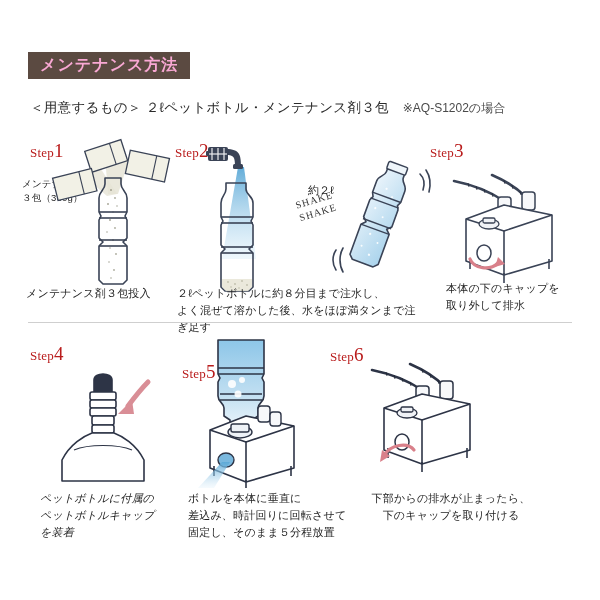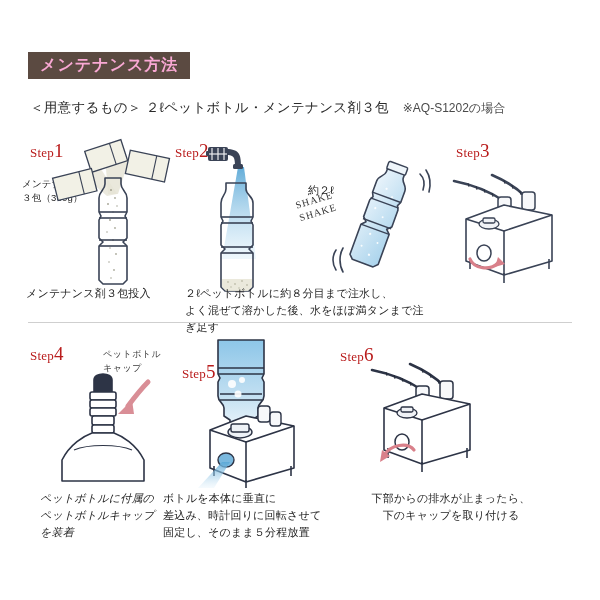--- a/index.html
+++ b/index.html
@@ -250,26 +250,26 @@
         <path d="M6 84 C2 90 2 98 6 104"></path>
         <path d="M13 82 C9 89 9 99 13 106"></path>
       </g>
       <g fill="none" stroke="#3a4356" stroke-width="1.6" stroke-linecap="round">
         <path d="M90 8 C94 12 95 18 93 24"></path>
         <path d="M96 4 C100 10 101 18 99 26"></path>
       </g>
     </svg>
   </div>
 
-  <div class="panel" style="left:177px;top:285px;width:250px;margin-left:8px;">
+  <div class="panel" style="left:177px;top:285px;width:250px;">
     <div class="caption">２ℓペットボトルに約８分目まで注水し、
 よく混ぜて溶かした後、水をほぼ満タンまで注ぎ足す</div>
   </div>
 
-  <div class="panel" style="left:456px;top:141px;">
+  <div class="panel" style="left:430px;top:141px;">
     <div class="step-label">
       <span class="w">Step</span><span class="n">3</span>
     </div>
   </div>
 
   <div class="panel" style="left:448px;top:167px;">
     <svg width="130" height="120" viewBox="0 0 130 120" aria-hidden="true">
 
       <g fill="none" stroke="#3a4356" stroke-width="2.6" stroke-linecap="round">
         <path d="M6 14 C26 18 44 26 56 34"></path>
@@ -309,33 +309,33 @@
 
       <ellipse cx="36" cy="86" rx="7" ry="8" fill="#ffffff" stroke="#3a4356" stroke-width="1.5"></ellipse>
 
       <g fill="none" stroke="#d9808a" stroke-width="3.2" stroke-linecap="round">
         <path d="M22 92 C26 102 42 104 50 96"></path>
       </g>
       <path d="M50 90 L57 97 L47 100 Z" fill="#d9808a"></path>
     </svg>
   </div>
 
+  <div class="panel" style="left:446px;top:280px;width:150px;">
+    <div class="caption">本体の下のキャップを
+取り外して排水</div>
+  </div>
 
   <div class="divider"></div>
 
   <div class="panel" style="left:30px;top:344px;">
     <div class="step-label">
       <span class="w">Step</span><span class="n">4</span>
     </div>
   </div>
 
-  <div class="panel" style="left:103px;top:348px;width:110px;">
-    <div class="annot">ペットボトル
-キャップ</div>
-  </div>
 
   <div class="panel" style="left:40px;top:366px;">
     <svg width="150" height="115" viewBox="0 0 150 115" aria-hidden="true">
 
       <g>
         <path d="M108 16 C100 24 94 32 88 40" stroke="#d98e96" stroke-width="5" fill="none" stroke-linecap="round"></path>
         <path d="M78 48 L92 34 L94 48 Z" fill="#d98e96"></path>
       </g>
 
       <g fill="#ffffff" stroke="#2d3446" stroke-width="1.6" stroke-linejoin="round">
@@ -417,27 +417,27 @@
         <path d="M14 128 L14 138"></path>
           <path d="M46 142 L46 150"></path>
           <path d="M91 128 L91 138"></path>
       </g>
 
       <ellipse cx="26" cy="122" rx="8" ry="7" fill="#7ab8de" stroke="#2d3446" stroke-width="1.4"></ellipse>
       <path d="M22 124 L30 124 L14 150 L-2 150 Z" fill="url(#outflow)"></path>
     </svg>
   </div>
 
-  <div class="panel" style="left:163px;top:490px;width:200px;">
+  <div class="panel" style="left:188px;top:490px;width:200px;">
     <div class="caption">ボトルを本体に垂直に
 差込み、時計回りに回転させて
 固定し、そのまま５分程放置</div>
   </div>
 
-  <div class="panel" style="left:340px;top:345px;">
+  <div class="panel" style="left:330px;top:345px;">
     <div class="step-label">
       <span class="w">Step</span><span class="n">6</span>
     </div>
   </div>
 
   <div class="panel" style="left:368px;top:358px;">
     <svg width="140" height="130" viewBox="0 0 140 130" aria-hidden="true">
 
       <g fill="none" stroke="#2d3446" stroke-width="2.6" stroke-linecap="round">
         <path d="M4 12 C24 16 42 24 54 32"></path>

